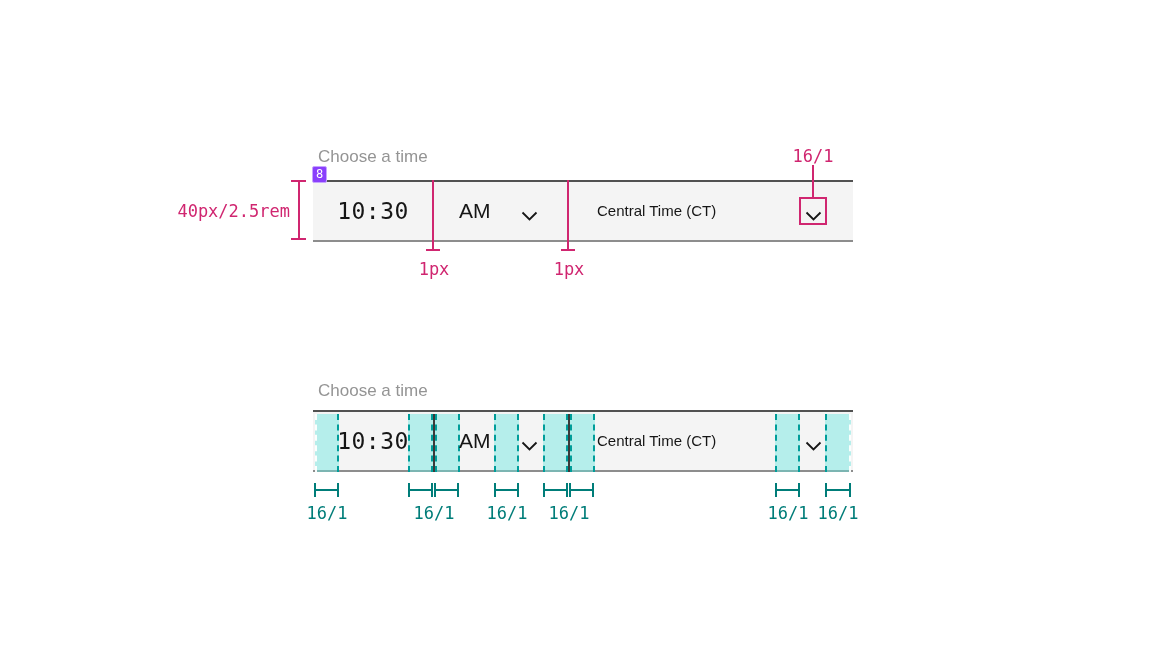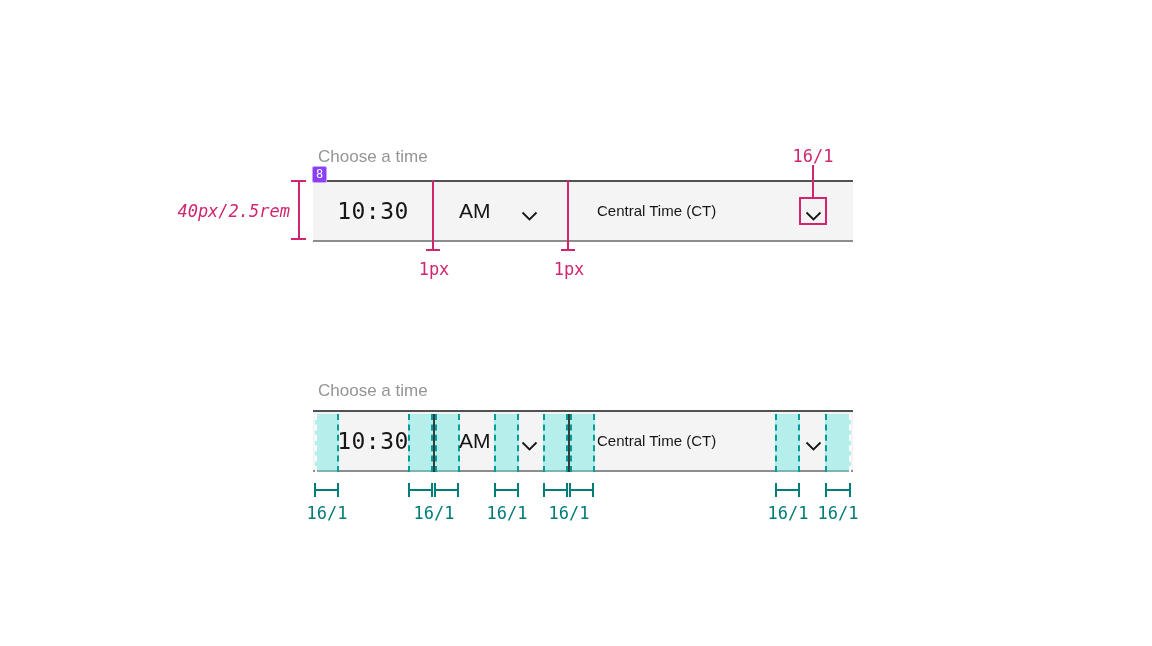--- a/index.html
+++ b/index.html
@@ -67,21 +67,21 @@
             </svg>
         </span>
       </div>
     </div>
 
     <div>
       <div class="abs pink" style="left:290px;top:181px;width:2px;height:59px;"></div>
       <div class="abs pink" style="left:283px;top:180px;width:15px;height:2px;"></div>
       <div class="abs pink" style="left:283px;top:238px;width:15px;height:2px;"></div>
     </div>
-    <div class="pink-text" style="left:152px;top:201px;width:130px;text-align:right;font-style:italic;">40px/2.5rem</div>
+    <div class="pink-text" style="left:152px;top:201px;width:130px;text-align:right;">40px/2.5rem</div>
 
     <div>
       <div class="abs pink" style="left:424px;top:180px;width:2px;height:71px;z-index:4;"></div>
       <div class="abs pink" style="left:418px;top:249px;width:14px;height:2px;"></div>
     </div>
     <div class="pink-text" style="left:407px;top:259px;width:38px;text-align:center;">1px</div>
 
     <div>
       <div class="abs pink" style="left:559px;top:180px;width:2px;height:71px;z-index:4;"></div>
       <div class="abs pink" style="left:553px;top:249px;width:14px;height:2px;"></div>

